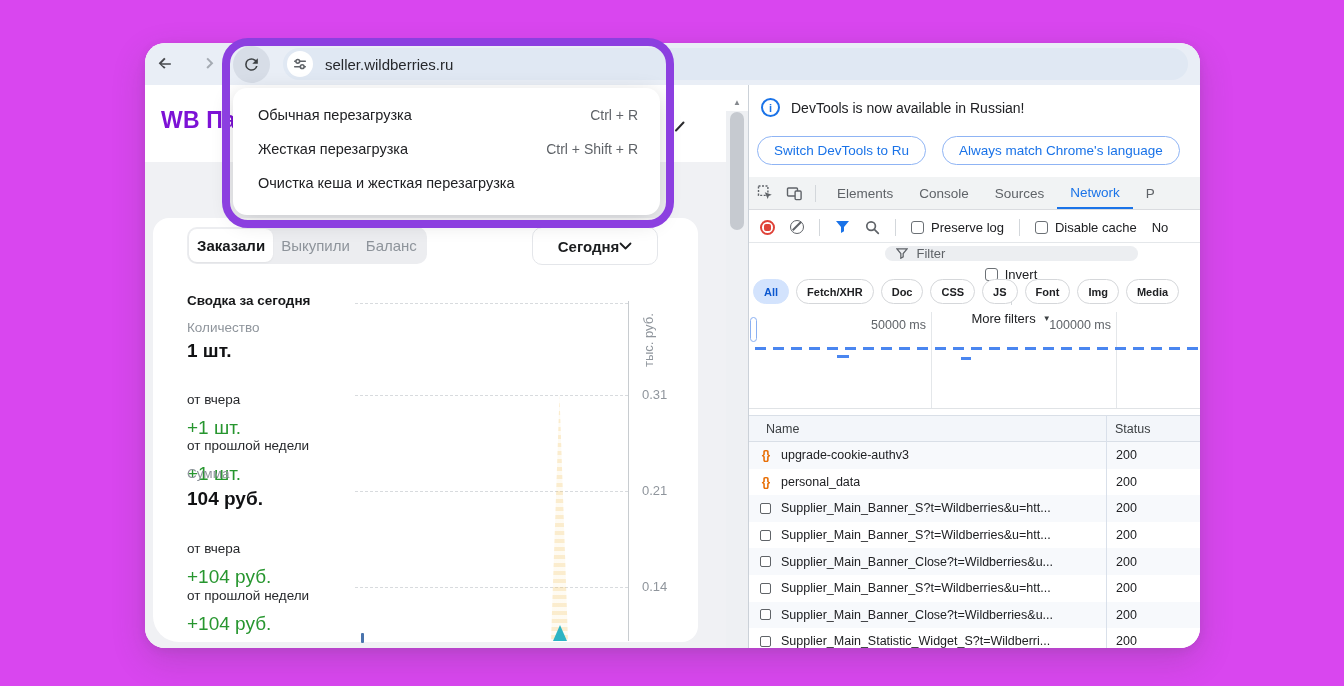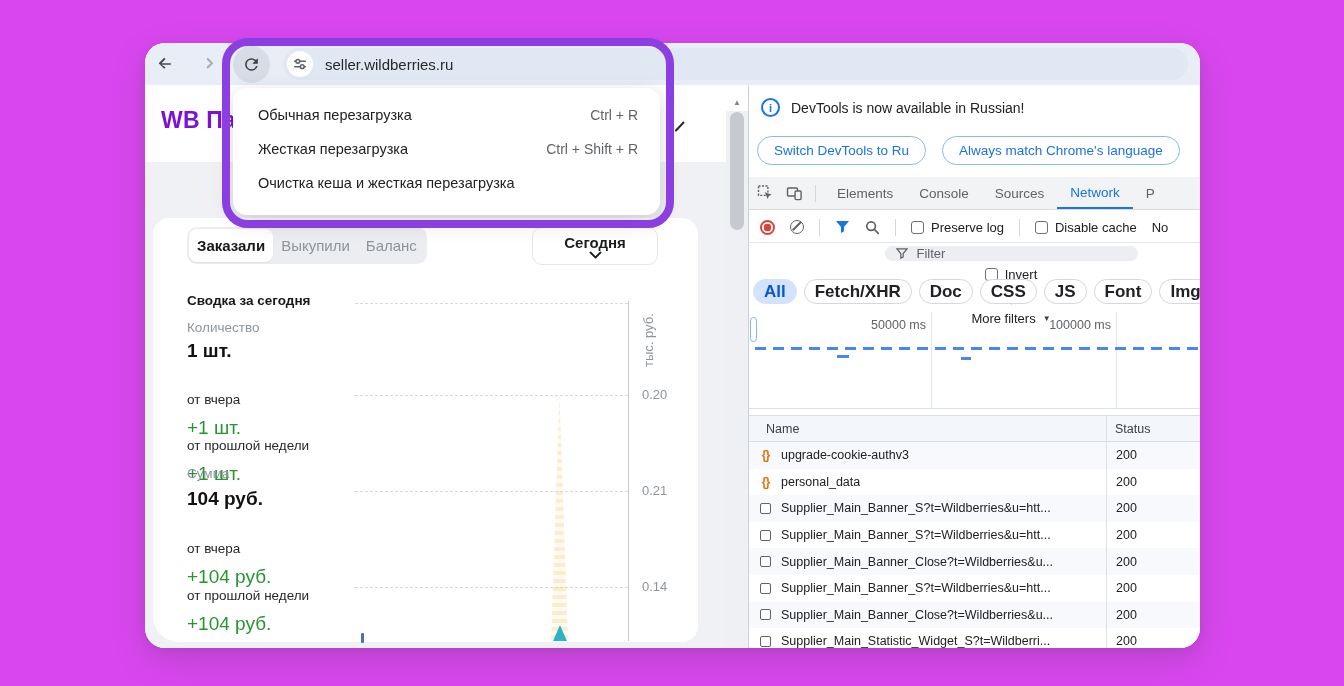--- a/index.html
+++ b/index.html
@@ -31,21 +31,21 @@
   .card { position:absolute; left:8px; top:175px; width:545px; height:424px; background:#fff;
     border-radius:16px 16px 16px 26px; }
 
   .wbtabs { position:absolute; left:42px; top:184px; height:37px; display:flex; align-items:stretch;
     background:#ecedf0; border-radius:10px; padding:2px; }
   .wbtab { display:flex; align-items:center; padding:0 8px; font-size:15px; color:#8e949b; white-space:nowrap; }
   .wbtab.active { background:#fff; border-radius:8px; color:#16181a; font-weight:700; box-shadow:0 1px 2px rgba(0,0,0,.05); }
 
   .period { position:absolute; left:387px; top:184px; width:126px; height:38px; background:#fff;
     border:1px solid #e4e6ea; border-radius:10px; display:flex; align-items:center; justify-content:center;
-    font-size:15px; font-weight:700; color:#1b1d1f;flex-direction:column; }
+    font-size:15px; font-weight:700; color:#1b1d1f; }
 
   .st { position:absolute; left:42px; white-space:nowrap; }
   .ttl { font-size:13.5px; font-weight:700; color:#17181a; }
   .lab { font-size:13.5px; color:#8f959c; }
   .big { font-size:19px; font-weight:700; color:#101113; }
   .grn { font-size:19px; color:#27962f;margin-top:44px; }
   .cap { font-size:13.5px; color:#26282b; }
 
   .gl { position:absolute; left:210px; width:273px; height:0; border-top:1.5px dashed #d8dbde; }
   .axis { position:absolute; left:483px; top:258px; width:1px; height:340px; background:#c8ccd0; }
@@ -93,21 +93,21 @@
 
   .dt-filter { position:absolute; top:161px; left:0; width:520px; height:30px; display:flex; align-items:center;
     gap:6px; padding-left:4px; font-size:13px; color:#202124;flex-direction:column; }
   .fpill { width:253px; height:26px; background:#eceef1; border-radius:13px; display:flex; align-items:center;
     gap:9px; padding-left:11px; color:#5f6368; }
   .morefil { display:flex; align-items:center; gap:7px; white-space:nowrap; }
   .tri { font-size:8px; color:#3c4043; }
 
   .dt-pills { position:absolute; top:194px; left:0; width:560px; display:flex; align-items:center; gap:7px; padding-left:4px; }
   .tpill { height:25px; padding:0 10px; border:1px solid #d5d7da; border-radius:13px; background:#fff;
-    display:flex; align-items:center; font-size:17px; font-weight:700; color:#202124; white-space:nowrap; }
+    display:flex; align-items:center; font-size:11px; font-weight:700; color:#202124; white-space:nowrap; }
   .tpill.active { background:#d3e3fd; border-color:#d3e3fd; color:#0b57d0; }
 
   .dt-tl { position:absolute; top:227px; left:0; right:0; height:97px; border-bottom:1px solid #e0e3e6; }
   .tl-label { position:absolute; top:6px; font-size:12.5px; color:#5f6368; text-align:right; }
   .tl-v { position:absolute; top:0; bottom:0; width:1px; background:#e4e7ea; }
   .dashline { position:absolute; left:6px; right:0; top:35px; height:3px;
     background:repeating-linear-gradient(90deg,#4a86f0 0 11px,transparent 11px 18px); }
   .subdash { position:absolute; height:3px; background:#4a86f0; }
   .tl-handle { position:absolute; left:1px; top:5px; width:7px; height:25px; border:1.5px solid #8ab0f2;
     border-radius:4px; background:#fff; }
@@ -210,21 +210,21 @@
     <div class="st grn" style="top:526px">+104 руб.</div>
     <div class="st cap" style="top:545px">от прошлой недели</div>
 
     <div>
       <div class="gl" style="top:260px"></div>
       <div class="gl" style="top:352px"></div>
       <div class="gl" style="top:448px"></div>
       <div class="gl" style="top:544px"></div>
       <div class="axis"></div>
       <div class="ylabel">тыс. руб.</div>
-      <div class="tick" style="top:344px">0.20</div>
+      <div class="tick" style="top:344px">0.31</div>
       <div class="tick" style="top:440px">0.21</div>
       <div class="tick" style="top:536px">0.14</div>
       <div class="band"></div>
       <div class="spike"></div>
       <div class="btick"></div>
     </div>
 
     <div class="sbar">
       <div class="sb-track"></div>
       <div class="sb-arrow">▲</div>

